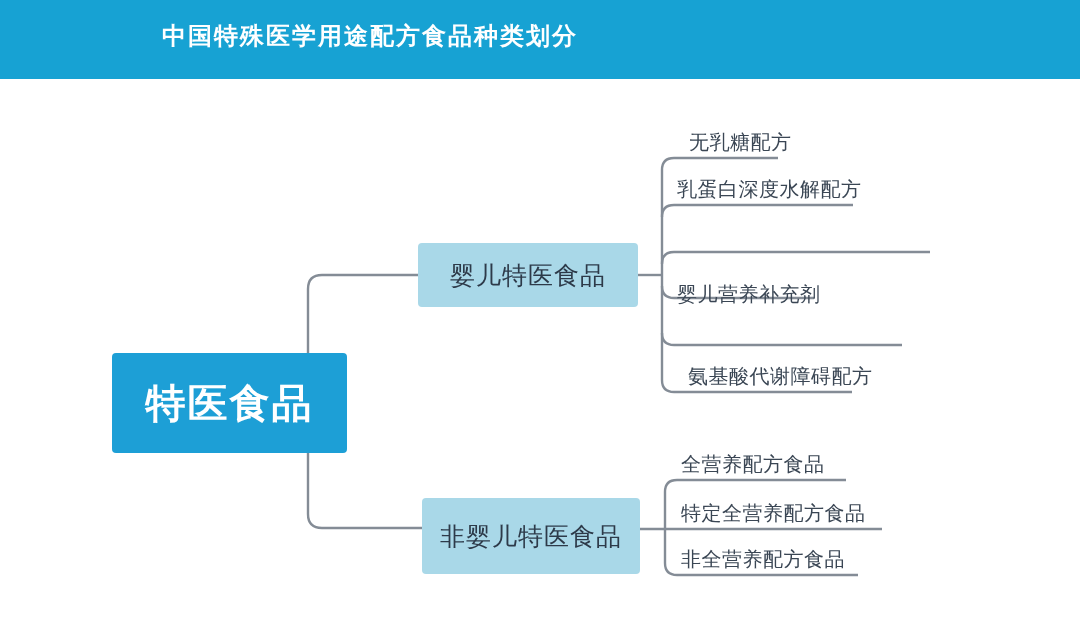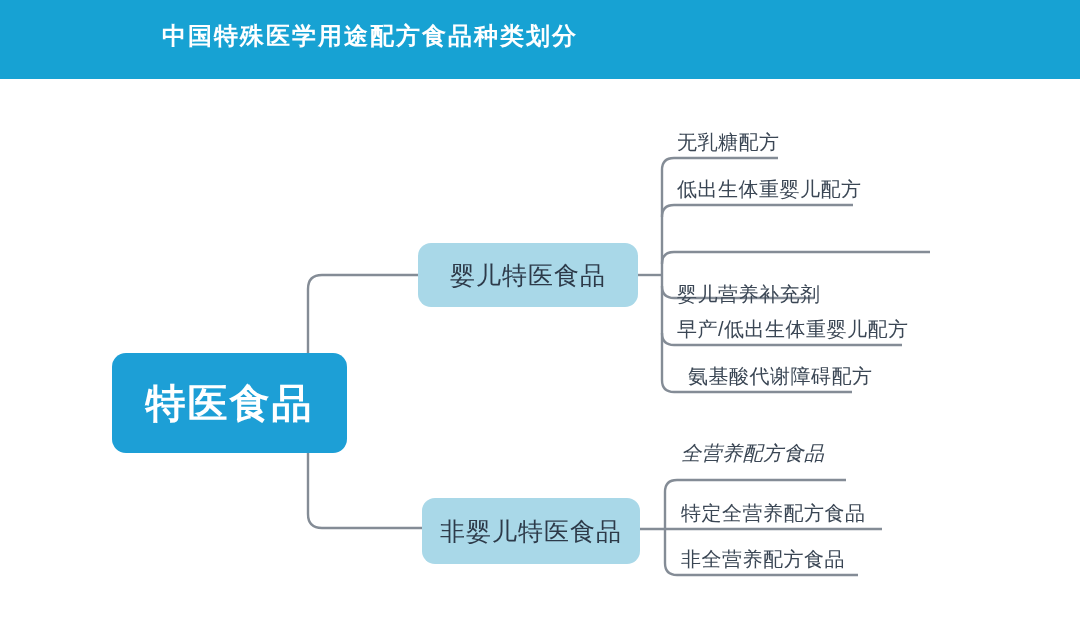--- a/index.html
+++ b/index.html
@@ -17,38 +17,38 @@
     margin:0;color:#ffffff;font-size:24px;font-weight:bold;letter-spacing:2px;line-height:1;
   }
   
   .canvas{position:absolute;left:0;top:79px;width:1080px;height:560px;background:#ffffff;}
   .canvas svg{position:absolute;left:0;top:0;}
   .node{
     position:absolute;display:flex;align-items:center;justify-content:center;
     box-sizing:border-box;text-align:center;
   }
   .node-root{
-    left:112px;top:274px;width:235px;height:100px;background:#1d9fd6;border-radius:14px;
+    left:112px;top:274px;width:235px;height:100px;background:#1d9fd6;border-radius:4px;
     color:#ffffff;font-size:40px;font-weight:bold;letter-spacing:2px;z-index:2;align-items:center;
   }
   .node-branch{
-    background:#a9d8e8;border-radius:13px;color:#2d3a49;font-size:25px;font-weight:500;
+    background:#a9d8e8;border-radius:4px;color:#2d3a49;font-size:25px;font-weight:500;
     letter-spacing:1px;z-index:2;
   }
   .node-branch-1{left:418px;top:164px;width:220px;height:64px;}
-  .node-branch-2{left:422px;top:419px;width:218px;height:66px;}
+  .node-branch-2{left:422px;top:419px;width:218px;height:76px;}
   .leaf{
     position:absolute;height:24px;line-height:24px;white-space:nowrap;
     color:#3a4654;font-size:20px;font-weight:500;letter-spacing:0.5px;z-index:2;
   }
   .leaf.ga{left:677px;}
   .leaf.gb{left:681px;}
-  .la1{top:51px;}  .la2{top:98px;}  .la3{top:145px;}
+  .la1{top:51px;margin-left:12px;}  .la2{top:98px;}  .la3{top:145px;}
   .la4{top:191px;margin-top:12px;} .la5{top:238px;} .la6{top:285px;margin-left:11px;}
-  .lb1{top:362px;font-style:italic;} .lb2{top:422px;} .lb3{top:468px;text-align:center;}
+  .lb1{top:373px;} .lb2{top:422px;} .lb3{top:468px;text-align:center;}
 </style>
 </head>
 <body>
 
 <div class="stage">
 
   <header class="header-bar">
     <h1>中国特殊医学用途配方食品种类划分</h1>
   </header>
 
@@ -81,23 +81,22 @@
 
     <div class="node node-branch node-branch-1">
       <span>婴儿特医食品</span>
     </div>
 
     <div class="node node-branch node-branch-2">
       <span>非婴儿特医食品</span>
     </div>
 
     <div class="leaf ga la1">无乳糖配方</div>
-    <div class="leaf ga la2">低出生体重婴儿配方</div>
+    <div class="leaf ga la2">乳蛋白深度水解配方</div>
     <div class="leaf ga la4">婴儿营养补充剂</div>
-    <div class="leaf ga la5">早产/低出生体重婴儿配方</div>
     <div class="leaf ga la6">氨基酸代谢障碍配方</div>
 
     <div class="leaf gb lb1">全营养配方食品</div>
     <div class="leaf gb lb2">特定全营养配方食品</div>
     <div class="leaf gb lb3">非全营养配方食品</div>
 
   </div>
 </div>
 
 </body></html>

